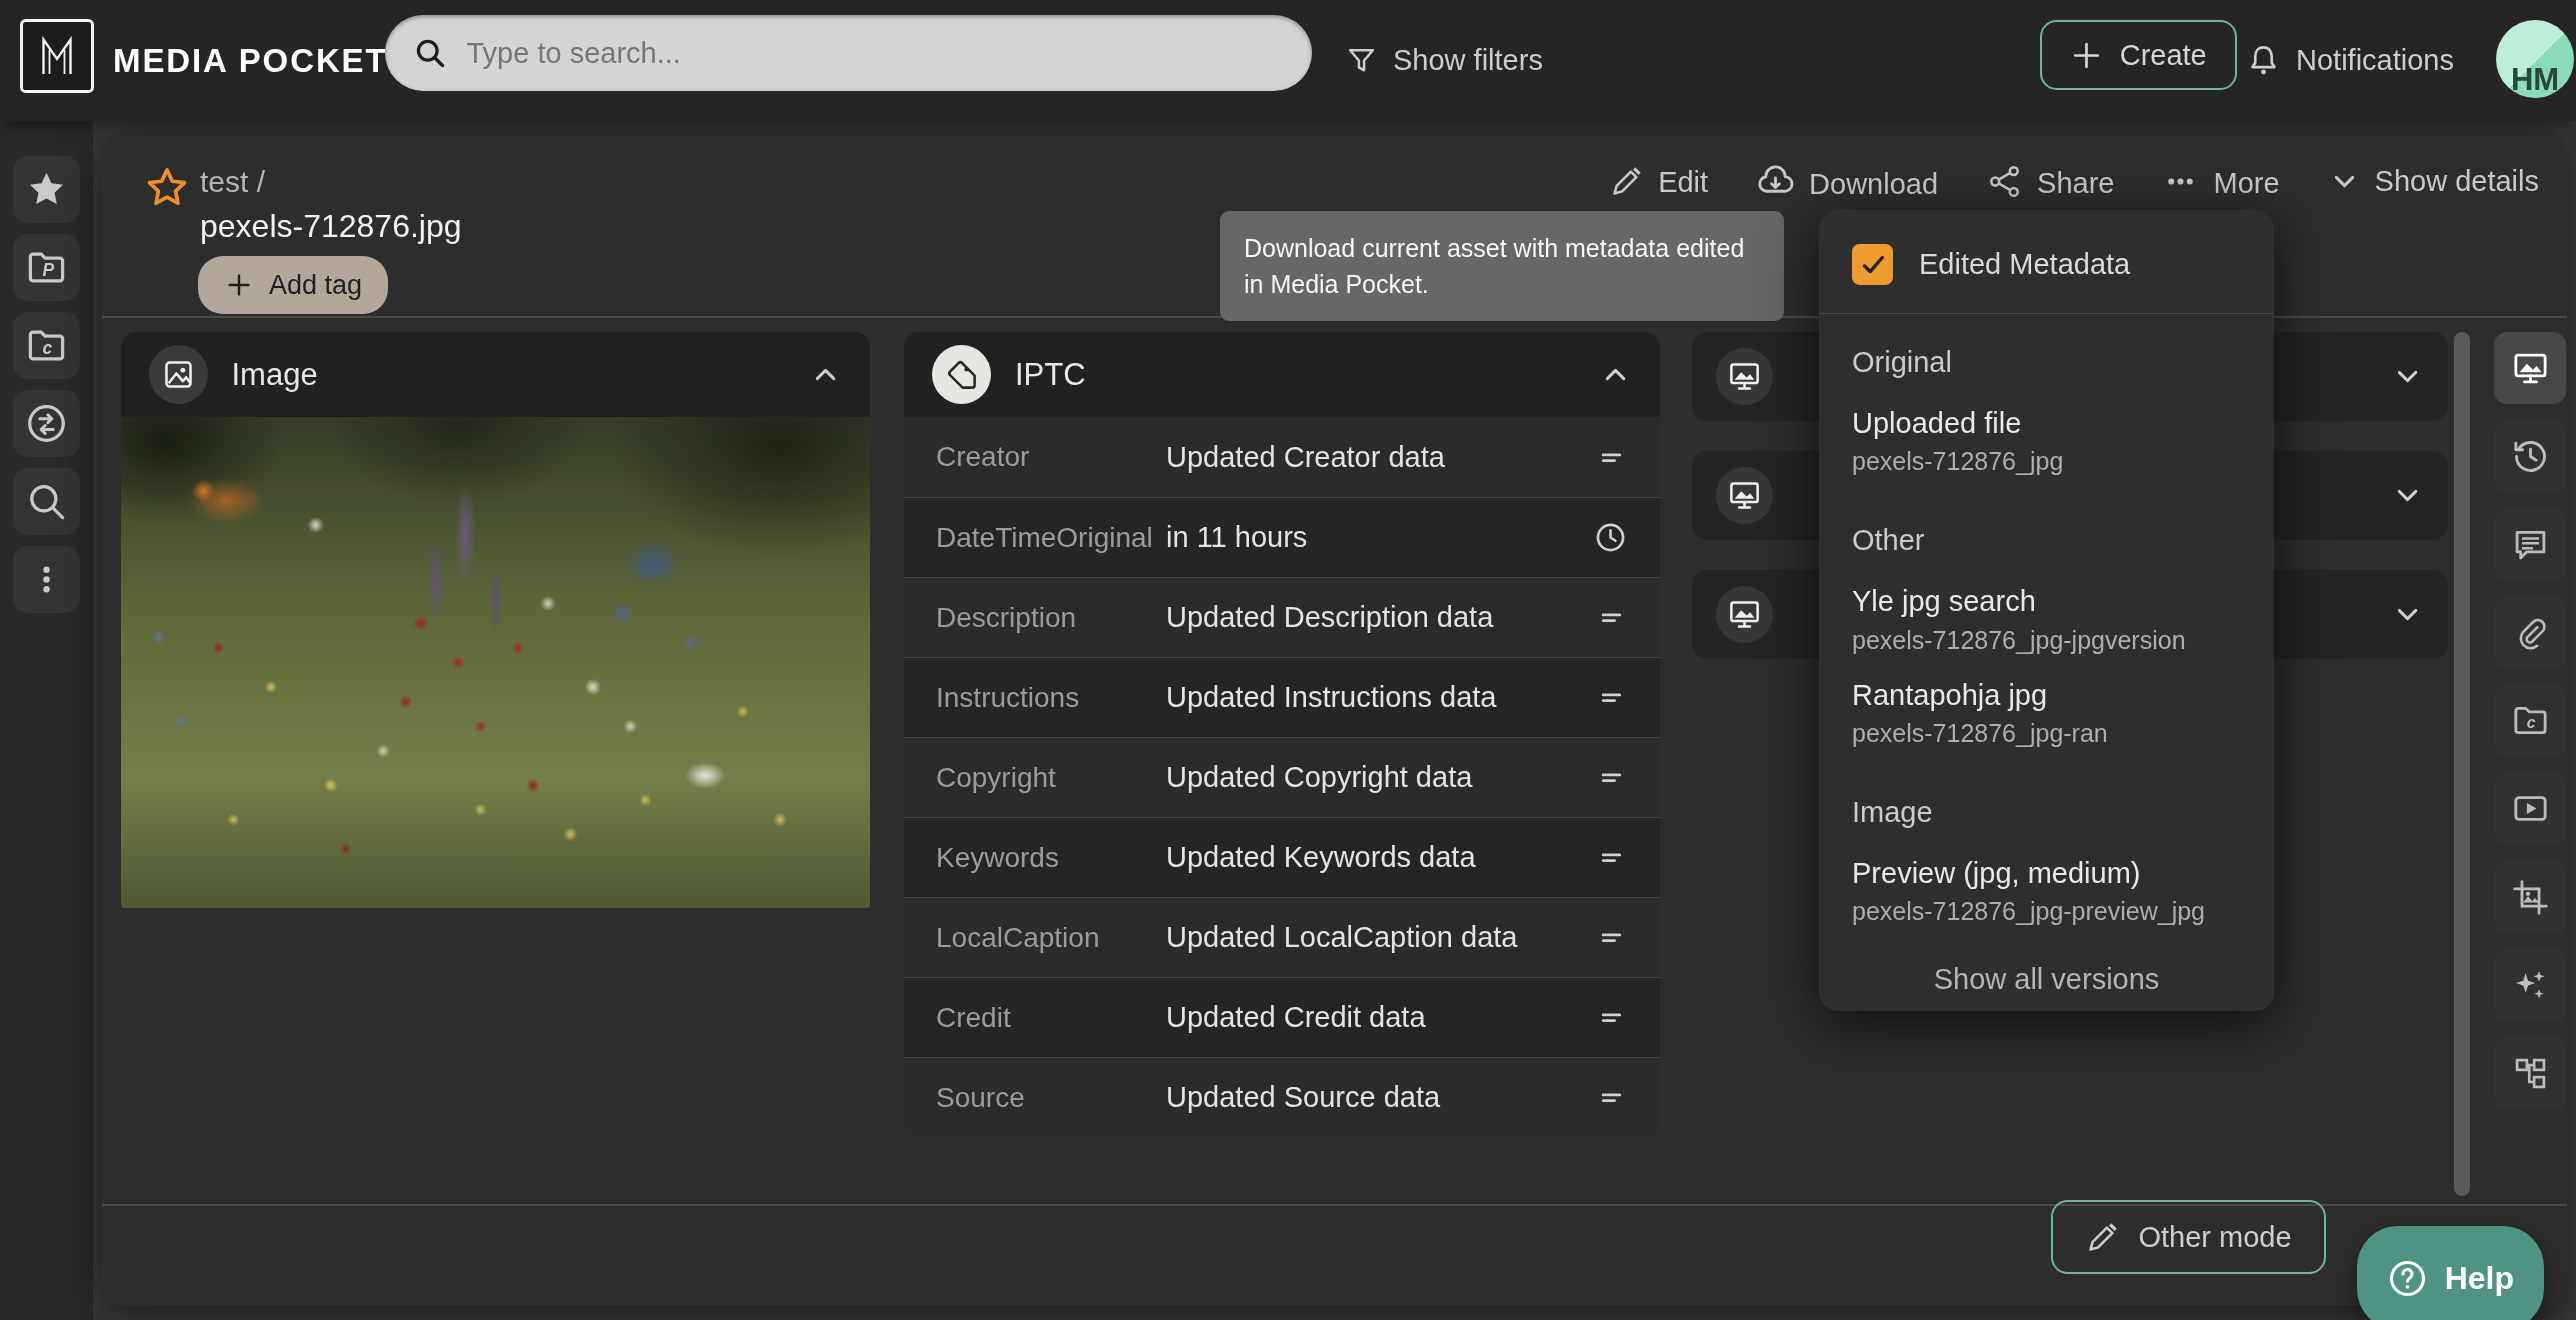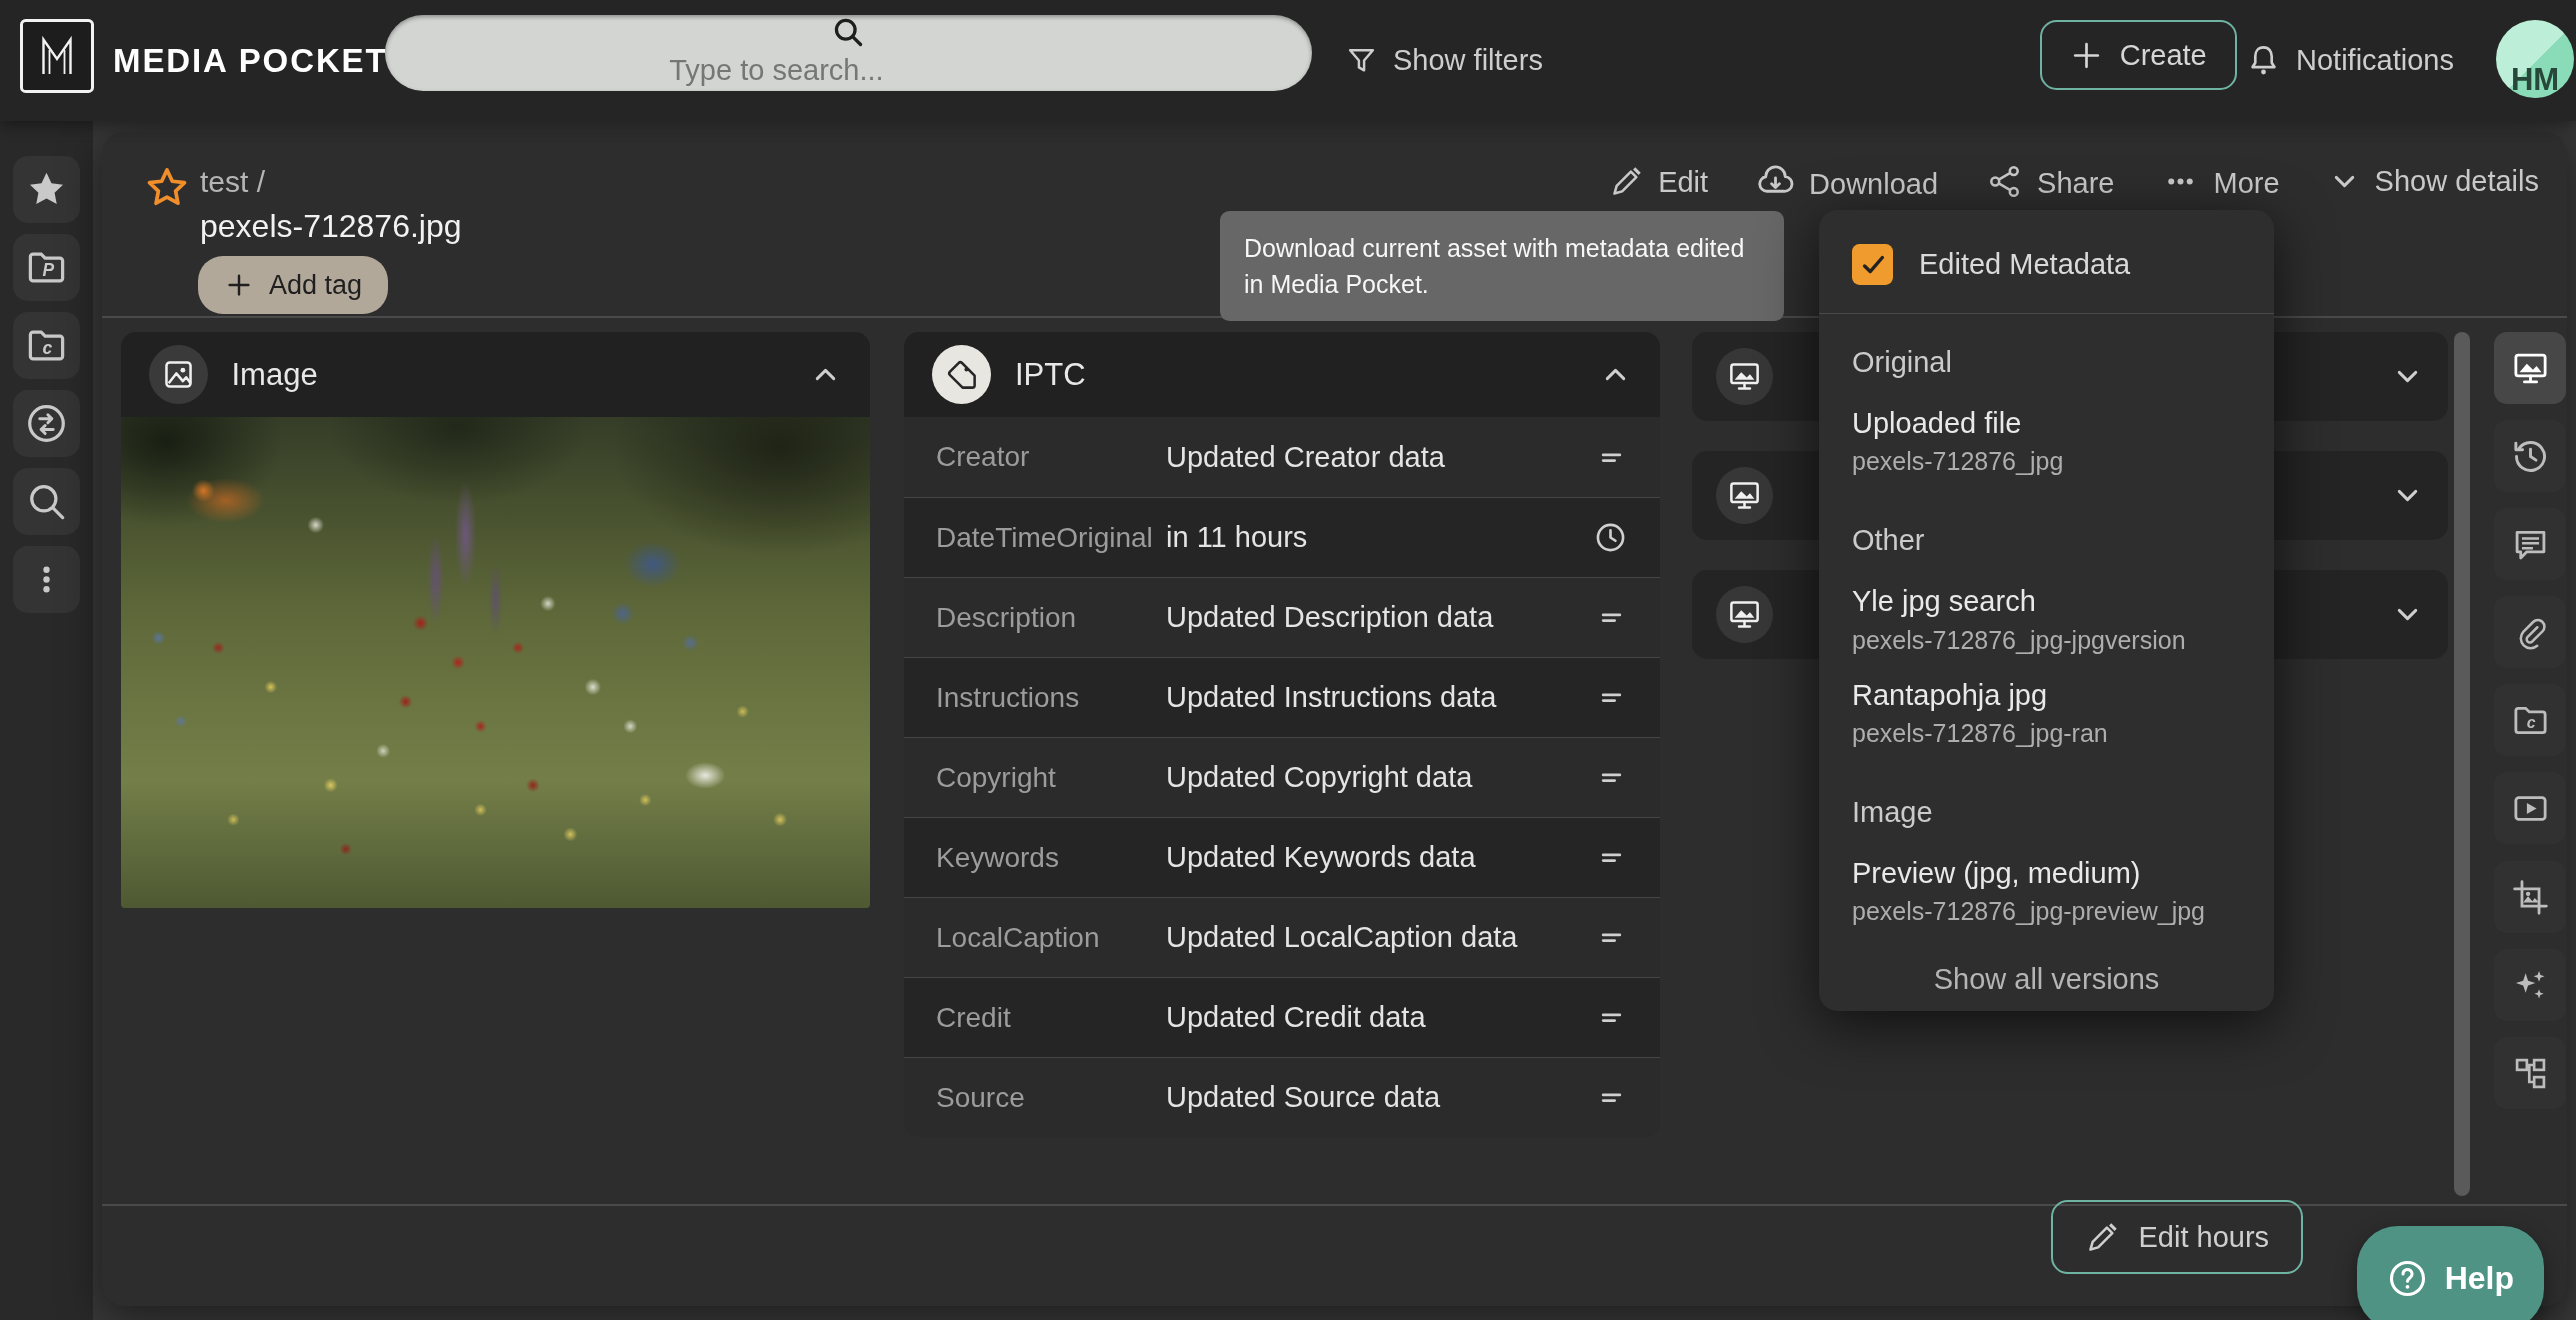--- a/index.html
+++ b/index.html
@@ -12,21 +12,21 @@
   .topbar { position:absolute; left:0; top:0; width:2576px; height:121px;
     background:#252525; box-shadow:0 3.7px 16.7px rgba(0,0,0,.45); z-index:30;
     display:flex; align-items:center; }
   .logo { position:absolute; left:20.4px; top:18.5px; width:74px; height:74px;
     border:3.7px solid #f2f2f2; border-radius:5.6px; background:#1d1d1d;
     display:flex; align-items:center; justify-content:center; }
   .brand { position:absolute; left:113px; top:0; height:121px; display:flex; align-items:center;
     color:#ffffff; font-size:33px; font-weight:700; letter-spacing:1.9px; }
   .search { position:absolute; left:385px; top:15px; width:927px; height:76px;
     background:#d3d5d3; border-radius:38px; display:flex; align-items:center; padding:0 28px;
-    box-shadow:inset 0 1.9px 4.6px rgba(0,0,0,.35);flex-direction:column; }
+    box-shadow:inset 0 1.9px 4.6px rgba(0,0,0,.35); }
   .search input { flex:1; border:0; outline:0; background:transparent; font-size:29px;
     color:#2c2c2c; font-family:"Liberation Sans",sans-serif; margin-left:18.5px; }
   .search input::placeholder { color:#767676; }
   .tb-link { display:flex; align-items:center; gap:15px; color:#cecece; font-size:29px; }
   .showfilters { position:absolute; left:1345px; top:0; height:121px; display:flex; align-items:center; }
   .create-btn { position:absolute; left:2040px; top:20.4px; height:70px; padding:0 28px;
     border:2.8px solid #6fb3a3; border-radius:16.7px; display:flex; align-items:center; gap:16.7px;
     color:#d6d6d6; font-size:29px; background:transparent; }
   .notif { position:absolute; left:2246px; top:0; height:121px; display:flex; align-items:center; }
   .avatar { position:absolute; left:2496px; top:20.4px; width:78px; height:78px; border-radius:50%;
@@ -531,21 +531,21 @@
       </div>
     </div>
 
     <div class="ftr-divider"></div>
 
     <div class="editmode-btn">
       <svg width="35" height="35" viewBox="0 0 32 32">
         <path d="M5 27l2-7L20 7l5 5-13 13z" fill="none" stroke="currentColor" stroke-width="2.3" stroke-linejoin="round"></path>
         <path d="M22 5l2-2 5 5-2 2z" fill="currentColor"></path>
       </svg>
-      <span>Edit hours</span>
+      <span>Other mode</span>
     </div>
   </div>
 
   <div class="tooltip">
     <span>Download current asset with metadata edited in Media Pocket.</span>
   </div>
 
   <div class="menu">
     <div class="menu-check">
       <span class="checkbox">

